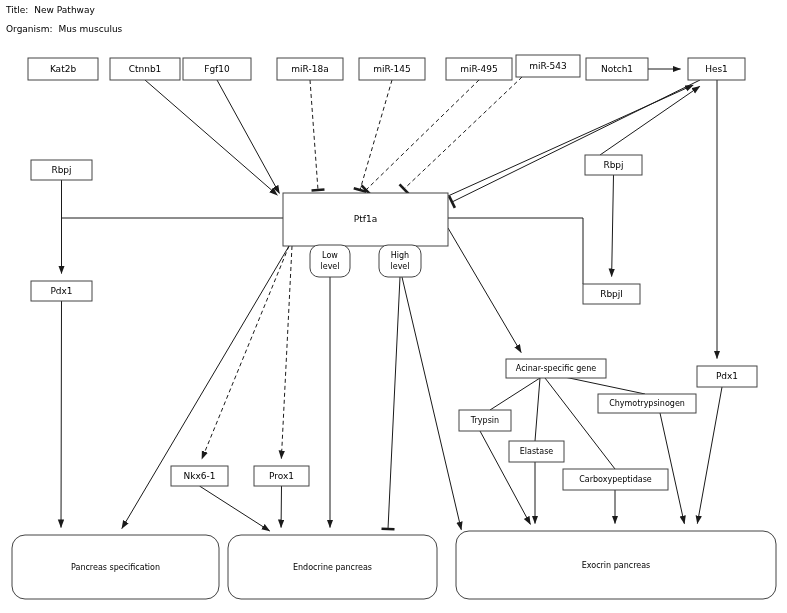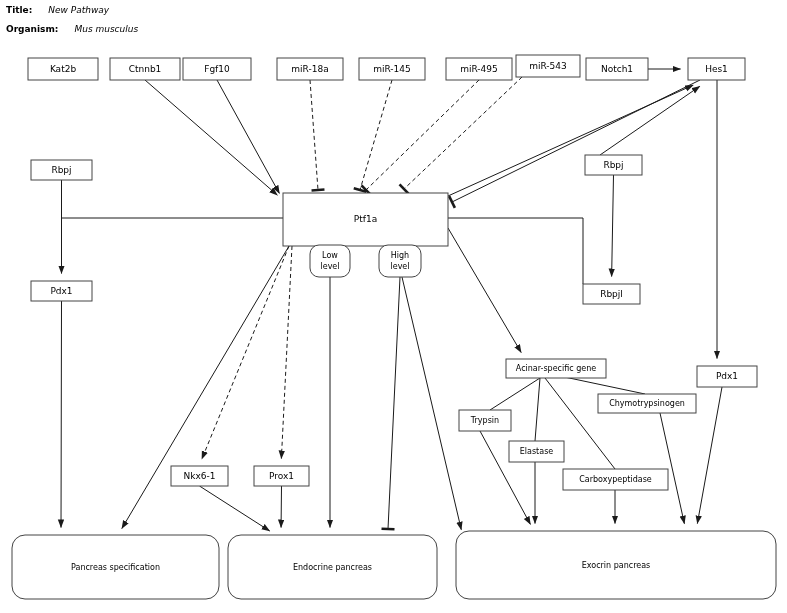--- a/index.html
+++ b/index.html
@@ -23,27 +23,26 @@
   .meta {
     position: absolute;
     left: 6px;
     font-size: 9px;
     color: #000;
     white-space: nowrap;
   }
   .meta-title { top: 5px; }
   .meta-organism { top: 24px; }
   .meta-label {
-    font-weight: bold;
+    font-weight: normal;
     display: inline-block;
   }
   .meta-value {
     display: inline-block;
-    margin-left: 16px;
-    font-style: italic;
+    margin-left: 6px;
   }
   svg text {
     font-family: "DejaVu Sans", sans-serif;
     fill: #000;
   }
   .node-rect {
     fill: #ffffff;
     stroke: #444444;
     stroke-width: 1;
   }

